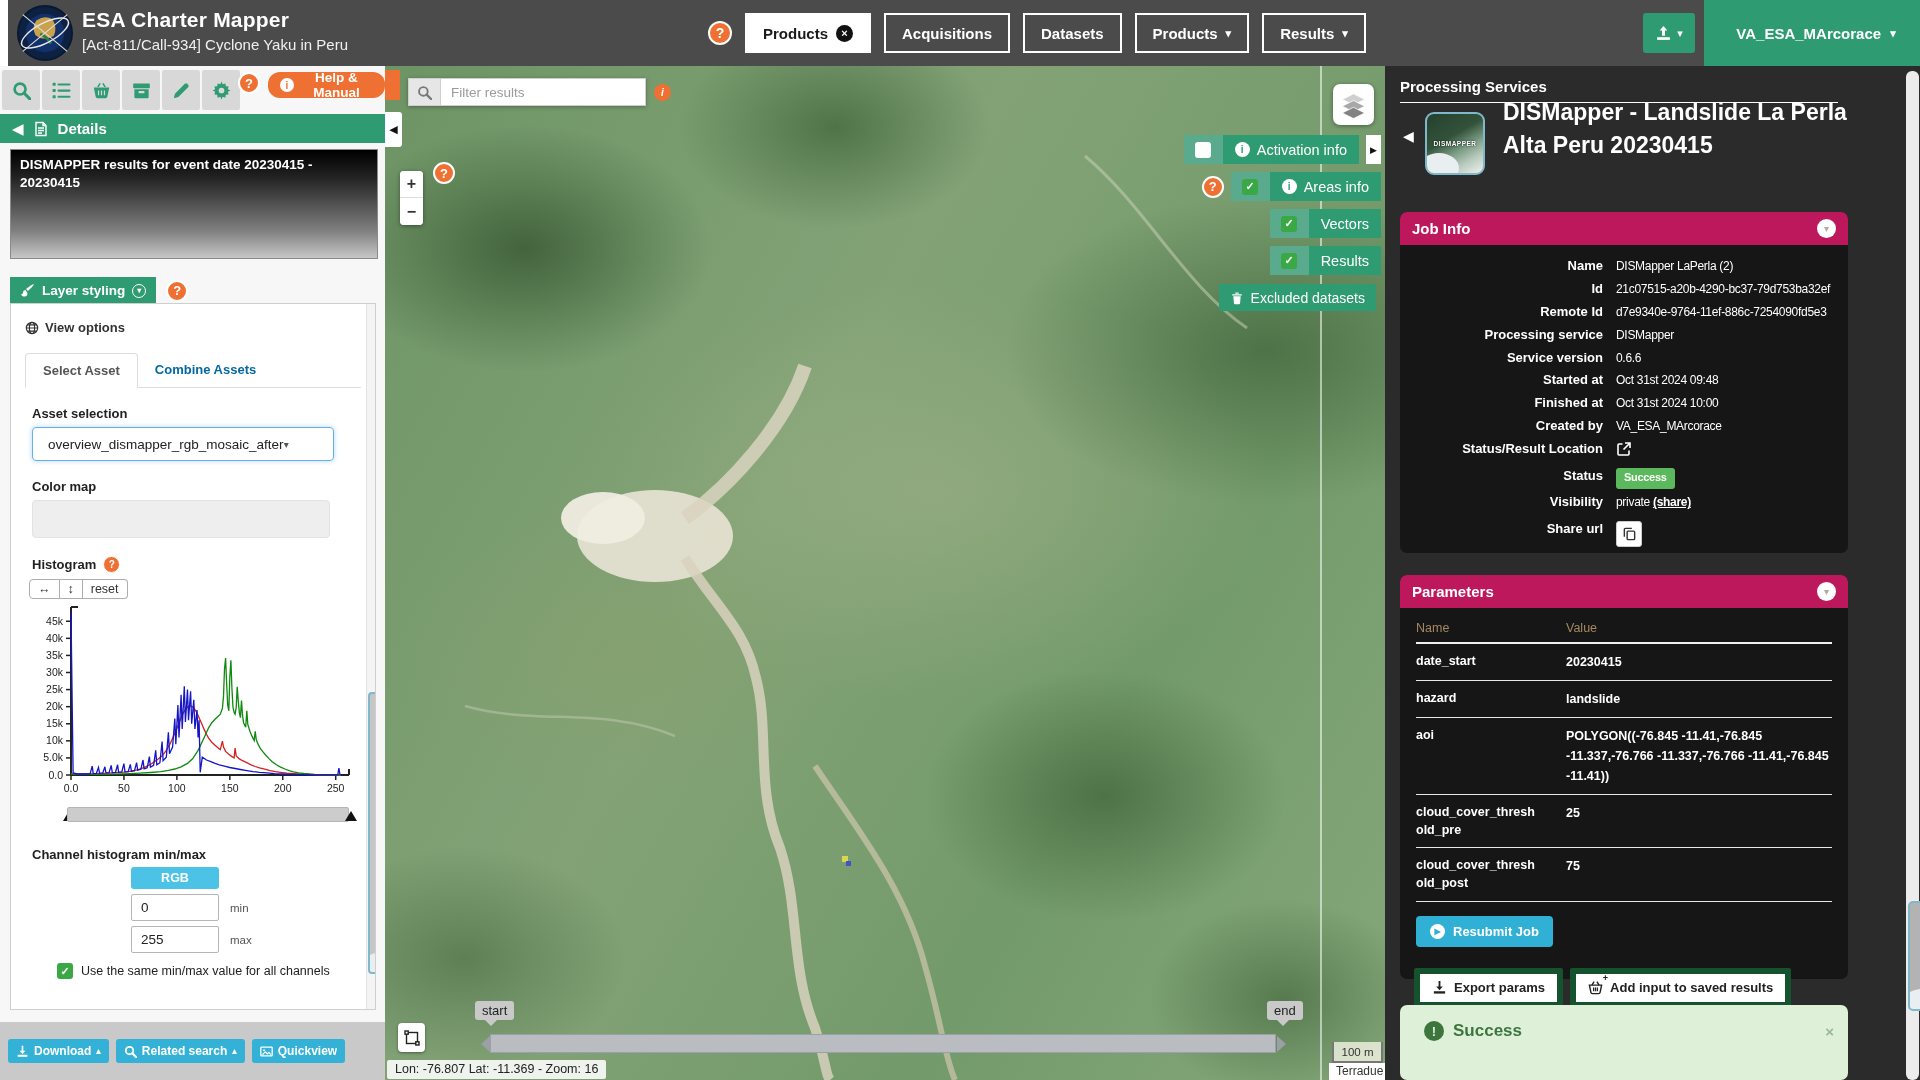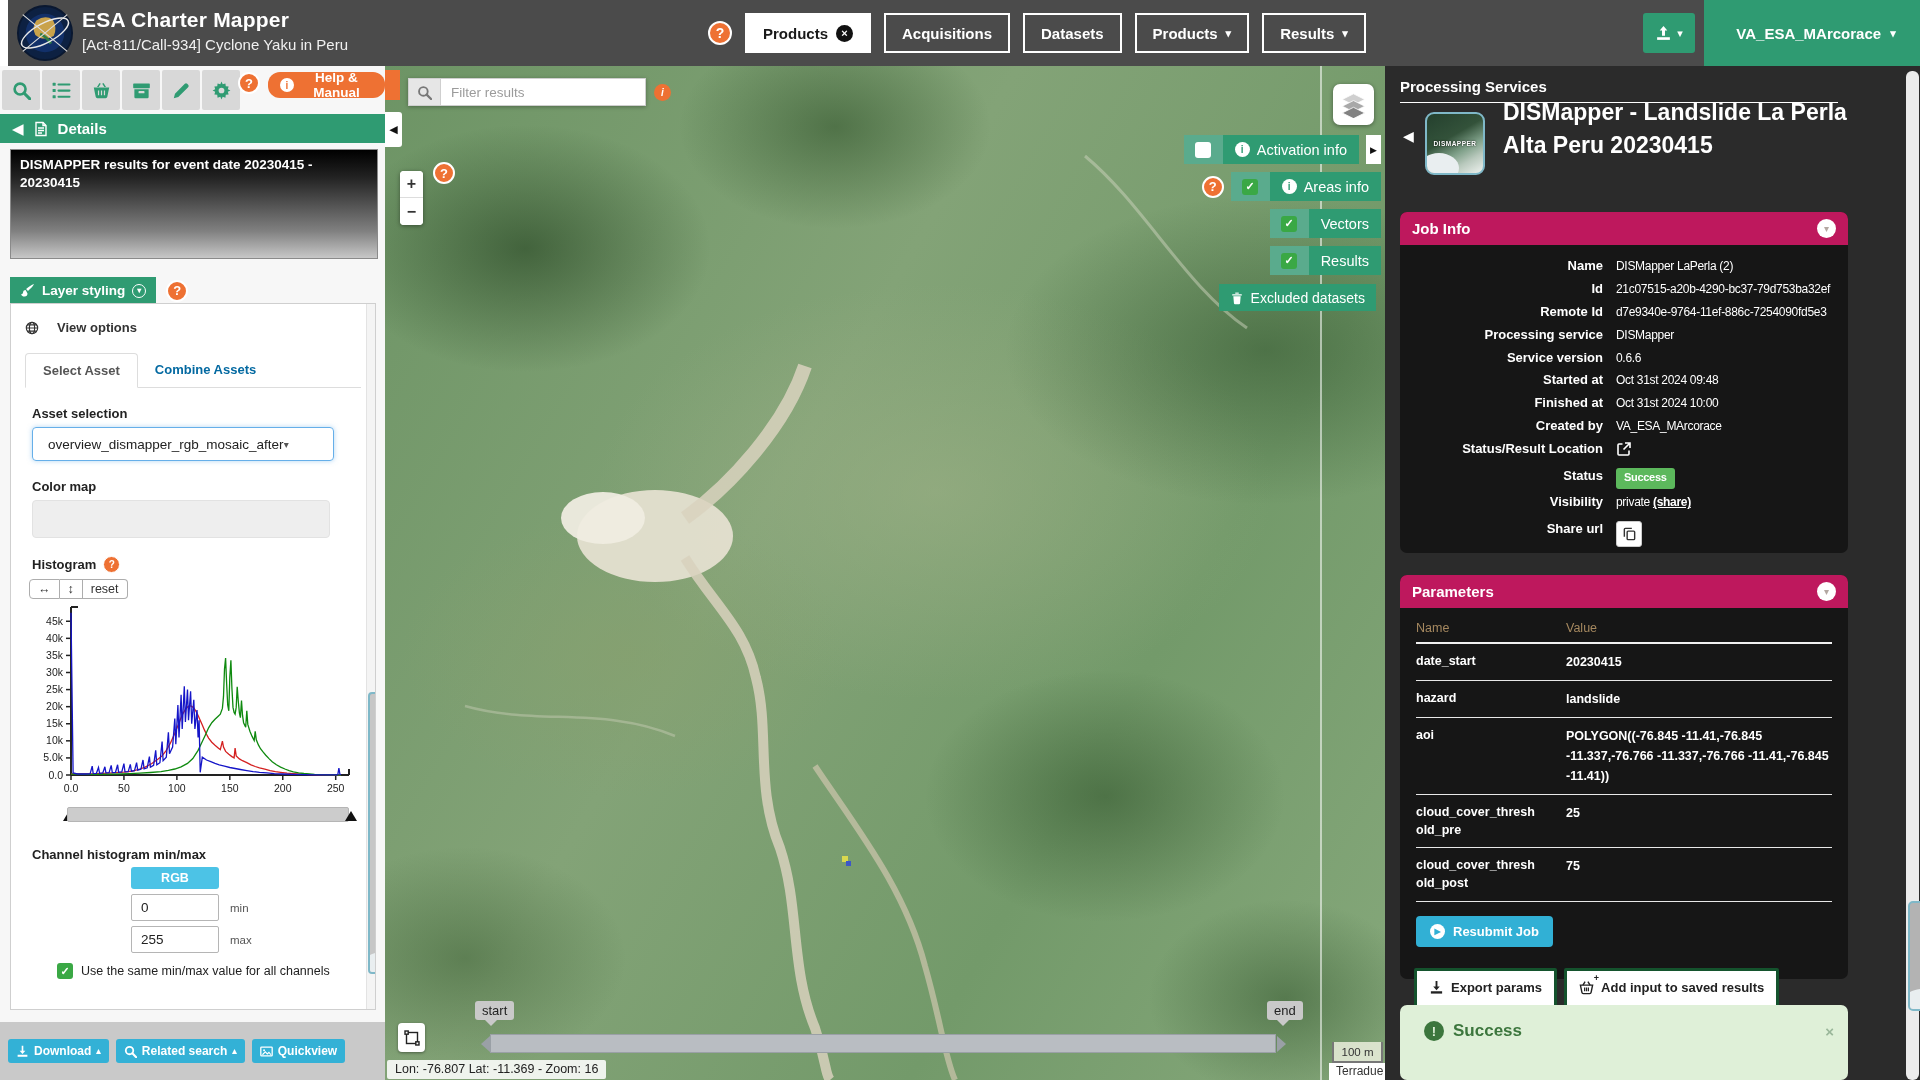--- a/index.html
+++ b/index.html
@@ -53,21 +53,21 @@
   .ls-btn { height:27px; padding:0 10px; background:#2f9b72; border:none; color:#fff; font-family:inherit;
     font-size:13.5px; font-weight:700; display:flex; align-items:center; gap:7px; cursor:pointer; }
   .ls-btn .ico { width:15px; height:15px; color:#fff; }
   .circle-caret { display:inline-flex; width:14px; height:14px; border:1.5px solid #fff; border-radius:50%;
     align-items:center; justify-content:center; font-size:8px; }
   .ls-row .q-circle { width:22px; height:22px; font-size:13px; }
 
   .panel { position:absolute; left:10px; top:237px; width:366px; height:707px; background:#fff; border:1px solid #cfcfcf; overflow:hidden; }
   .panel-scroll { position:absolute; right:0; top:0; bottom:0; width:9px; background:#f4f4f4; border-left:1px solid #e3e3e3; }
   .panel-scroll .thumb { position:absolute; left:1px; right:1px; top:55%; height:40%; background:#c6c6c6; border-radius:4px; }
-  .view-options { margin:16px 0 0 14px; display:flex; align-items:center; gap:18px; font-size:13px; font-weight:700; color:#333; }
+  .view-options { margin:16px 0 0 14px; display:flex; align-items:center; gap:6px; font-size:13px; font-weight:700; color:#333; }
   .view-options .ico { width:14px; height:14px; color:#333; }
   .tabs { margin:18px 14px 0 14px; display:flex; border-bottom:1px solid #ddd; }
   .tab { padding:9px 17px; font-size:13px; font-weight:700; cursor:pointer; }
   .tab.active { color:#555; background:#fff; border:1px solid #ddd; border-bottom:1px solid #fff; border-radius:4px 4px 0 0; margin-bottom:-1px; }
   .tab.inactive { color:#0369a1; }
   .f-label { margin:18px 0 6px 21px; font-size:13px; font-weight:700; color:#222; display:flex; align-items:center; gap:7px; }
   .f-label .q-circle { width:17px; height:17px; font-size:10px; border-width:1.5px; }
   .select-box { margin-left:21px; width:302px; height:34px; border:1px solid #66afe9; border-radius:4px;
     box-shadow:0 0 5px rgba(102,175,233,.5); display:flex; align-items:center; padding:0 10px 0 15px; cursor:pointer; }
   .select-box span { flex:1; font-size:13.5px; color:#222; }
@@ -208,21 +208,21 @@
   .param-hname { width:122px; flex:none; } .param-hval { flex:1; }
   .param-row { display:flex; gap:28px; padding:8px 0; border-bottom:1px solid #e8e8e8; font-size:12.5px; font-weight:700; }
   .param-row:last-of-type { border-bottom:1px solid #e8e8e8; }
   .param-name { width:122px; flex:none; word-break:break-all; line-height:1.45; }
   .param-value { flex:1; line-height:1.6; overflow-wrap:anywhere; }
   .resubmit-btn { margin:14px 0 0 16px; height:31px; background:#31b0d5; color:#fff; border:none; border-radius:4px;
     font-family:inherit; font-size:13px; font-weight:700; display:flex; align-items:center; gap:8px; padding:0 14px; cursor:pointer; }
   .play-circle { width:15px; height:15px; border-radius:50%; background:#fff; color:#31b0d5; display:inline-flex;
     align-items:center; justify-content:center; font-size:8px; }
   .param-actions { display:flex; gap:7px; margin:21px 0 0 14px; }
-  .white-btn { height:40px; background:#fff; color:#222; border:3px solid #14532d; border-radius:2px; font-family:inherit;
+  .white-btn { height:40px; background:#fff; color:#222; border:6px solid #14532d; border-radius:2px; font-family:inherit;
     font-size:13px; font-weight:700; display:flex; align-items:center; gap:7px; padding:0 12px; cursor:pointer; }
   .white-btn .ico { width:15px; height:15px; color:#222; }
   .basket-plus { position:relative; }
   .basket-plus:after { content:"+"; position:absolute; right:-5px; top:-7px; font-size:9px; }
 
   .alertbox { position:absolute; left:15px; top:939px; width:448px; height:75px; background:#dff0d8; border-radius:7px; color:#3c763d; }
   .alert-title-row { display:flex; align-items:center; gap:9px; padding:16px 14px 0 24px; }
   .alert-bang { width:20px; height:20px; border-radius:50%; background:#3c763d; color:#dff0d8; display:flex; align-items:center;
     justify-content:center; font-size:13px; font-weight:700; }
   .alert-title { flex:1; font-size:17px; font-weight:700; }

